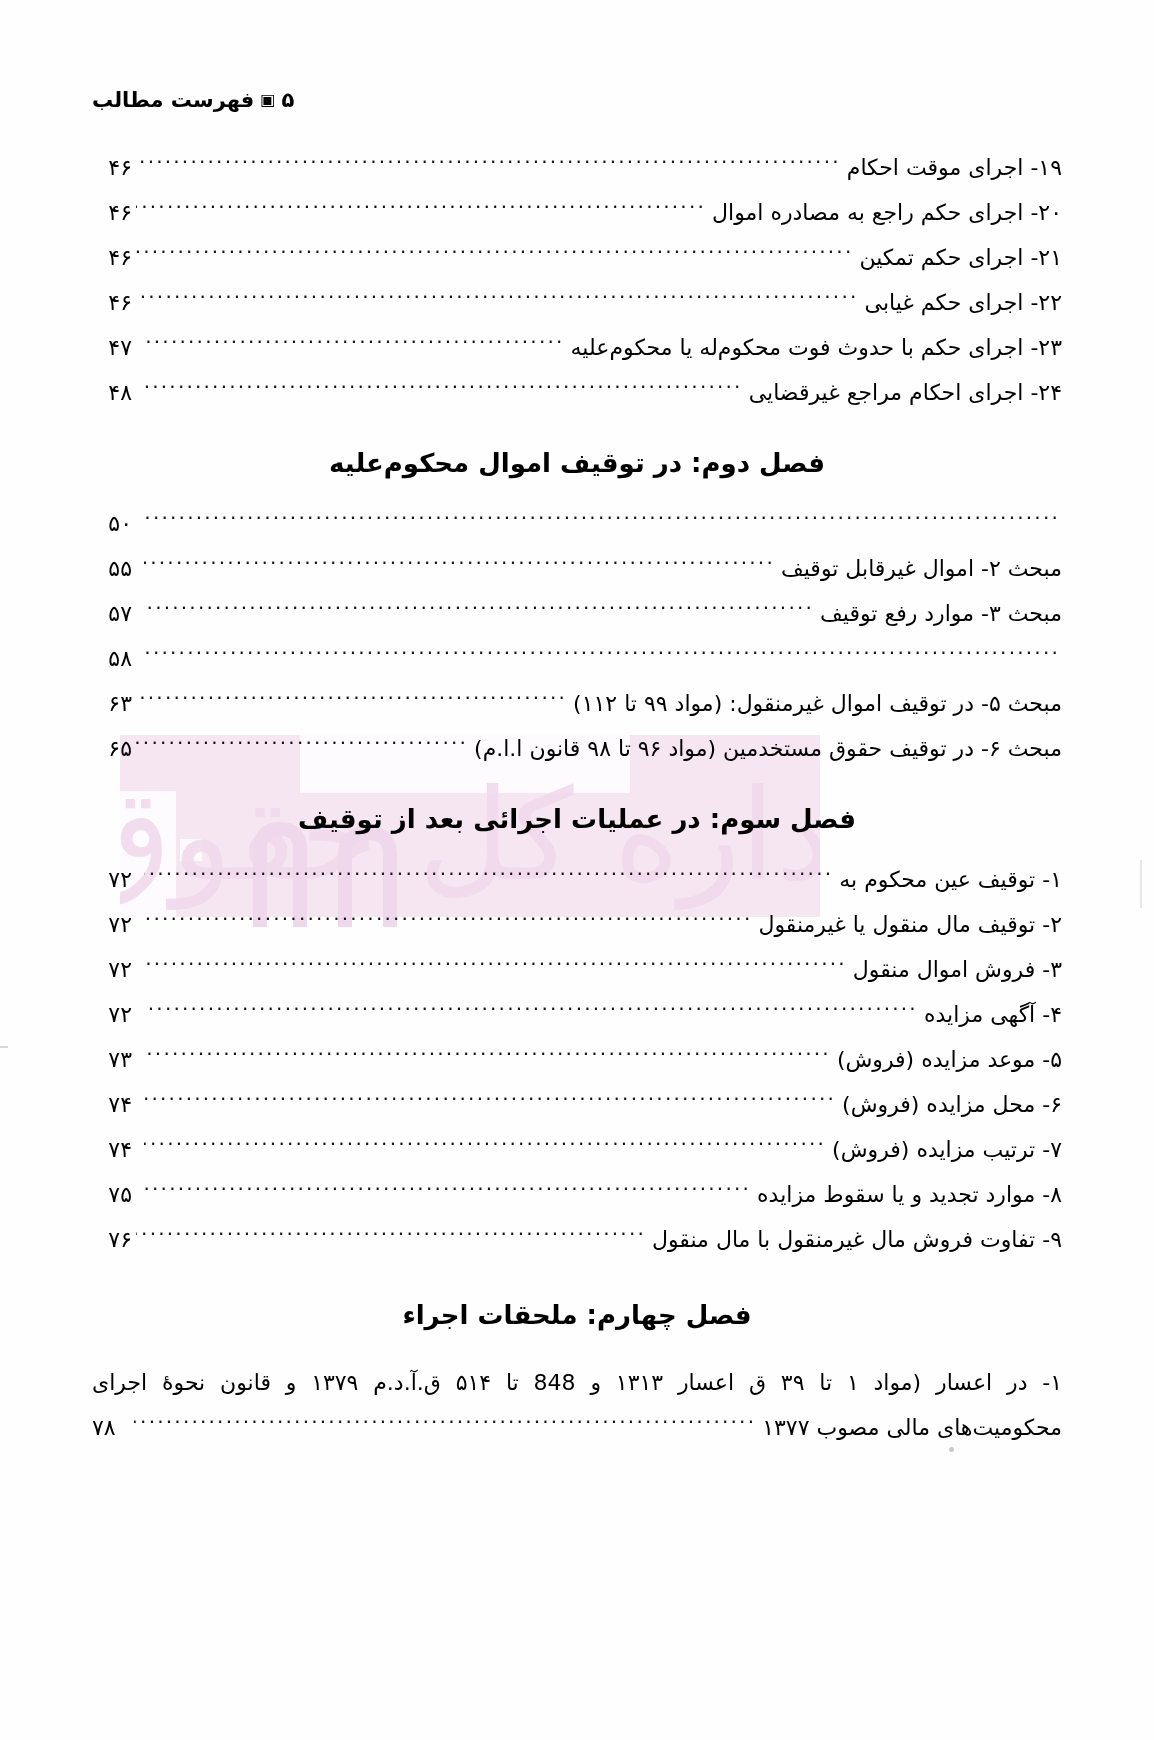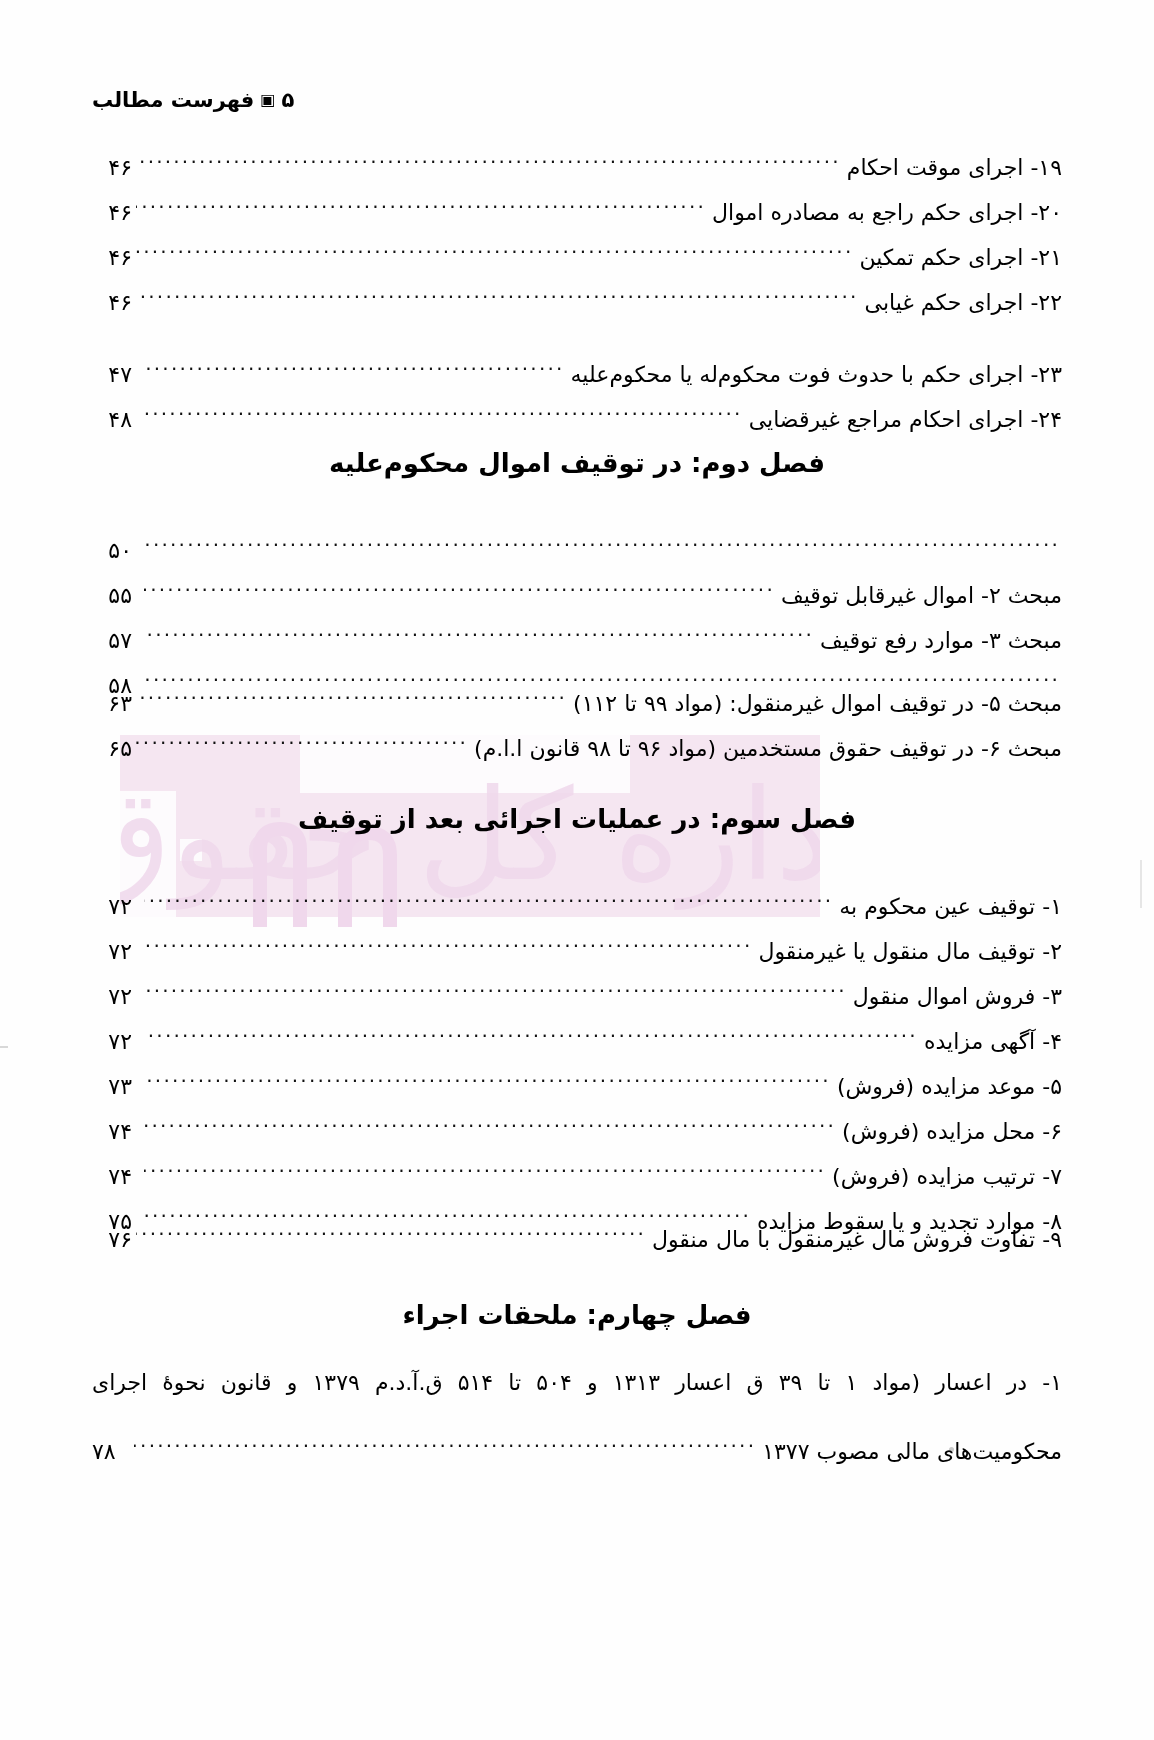--- a/index.html
+++ b/index.html
@@ -130,21 +130,21 @@
   }
   .toc-row .t-page {
     flex: 0 0 auto;
     padding-right: 2px;
     min-width: 40px;
     text-align: right;
     direction: rtl;
   }
 
   
-  .toc-row.gap .t-page { padding-right: 10px; margin-top: 27px; }
+  .toc-row.gap .t-page { padding-right: 10px; }
 
   
   .chapter-head {
     text-align: center;
     font-size: 26px;
     font-weight: bold;
     letter-spacing: -0.3px;
     height: 86px;
     line-height: 86px;
     direction: rtl;
@@ -171,21 +171,21 @@
   }
   .toc-wrap .w-line2 .t-label { flex: 0 0 auto; padding-left: 4px; }
   .toc-wrap .w-line2 .t-dots {
     flex: 1 1 auto; overflow: hidden; height: 1em; margin: 0 2px; position: relative;
   }
   .toc-wrap .w-line2 .t-dots::before {
     content: "......................................................................................................................................................................................................................";
     display: block; position: absolute; right: 0; bottom: .12em;
     letter-spacing: 2.2px; font-size: 20px; color: #111; white-space: nowrap;
   }
-  .toc-wrap .w-line2 .t-page { flex: 0 0 auto; min-width: 40px; text-align: left; margin-top: 24px; }
+  .toc-wrap .w-line2 .t-page { flex: 0 0 auto; min-width: 40px; text-align: left; }
 
   .spacer-sm { height: 18px; }
 
   
   .edge-mark {
     position: absolute;
     background: #d8d8d8;
     z-index: 1;
   }
   .edge-left-tick { left: 0px; top: 1046px; width: 8px; height: 2px; }
@@ -329,21 +329,21 @@
         <span class="t-label">۹- تفاوت فروش مال غیرمنقول با مال منقول</span>
         <span class="t-dots"></span>
         <span class="t-page">۷۶</span>
       </div>
 
       <div class="chapter-head tight">فصل چهارم: ملحقات اجراء</div>
 
       <div class="spacer-sm"></div>
 
       <div class="toc-wrap">
-        <div class="w-line1">۱- در اعسار (مواد ۱ تا ۳۹ ق اعسار ۱۳۱۳ و ۵۰۴ تا ۵۱۴ ق.آ.د.م ۱۳۷۹ و قانون نحوۀ اجرای</div>
+        <div class="w-line1">۱- در اعسار (مواد ۱ تا ۳۹ ق اعسار ۱۳۱۳ و 848 تا ۵۱۴ ق.آ.د.م ۱۳۷۹ و قانون نحوۀ اجرای</div>
         <div class="w-line2">
           <span class="t-label">محکومیت‌های مالی مصوب ۱۳۷۷</span>
           <span class="t-dots"></span>
           <span class="t-page">۷۸</span>
         </div>
       </div>
 
     </div>
   </div>
 </div>

